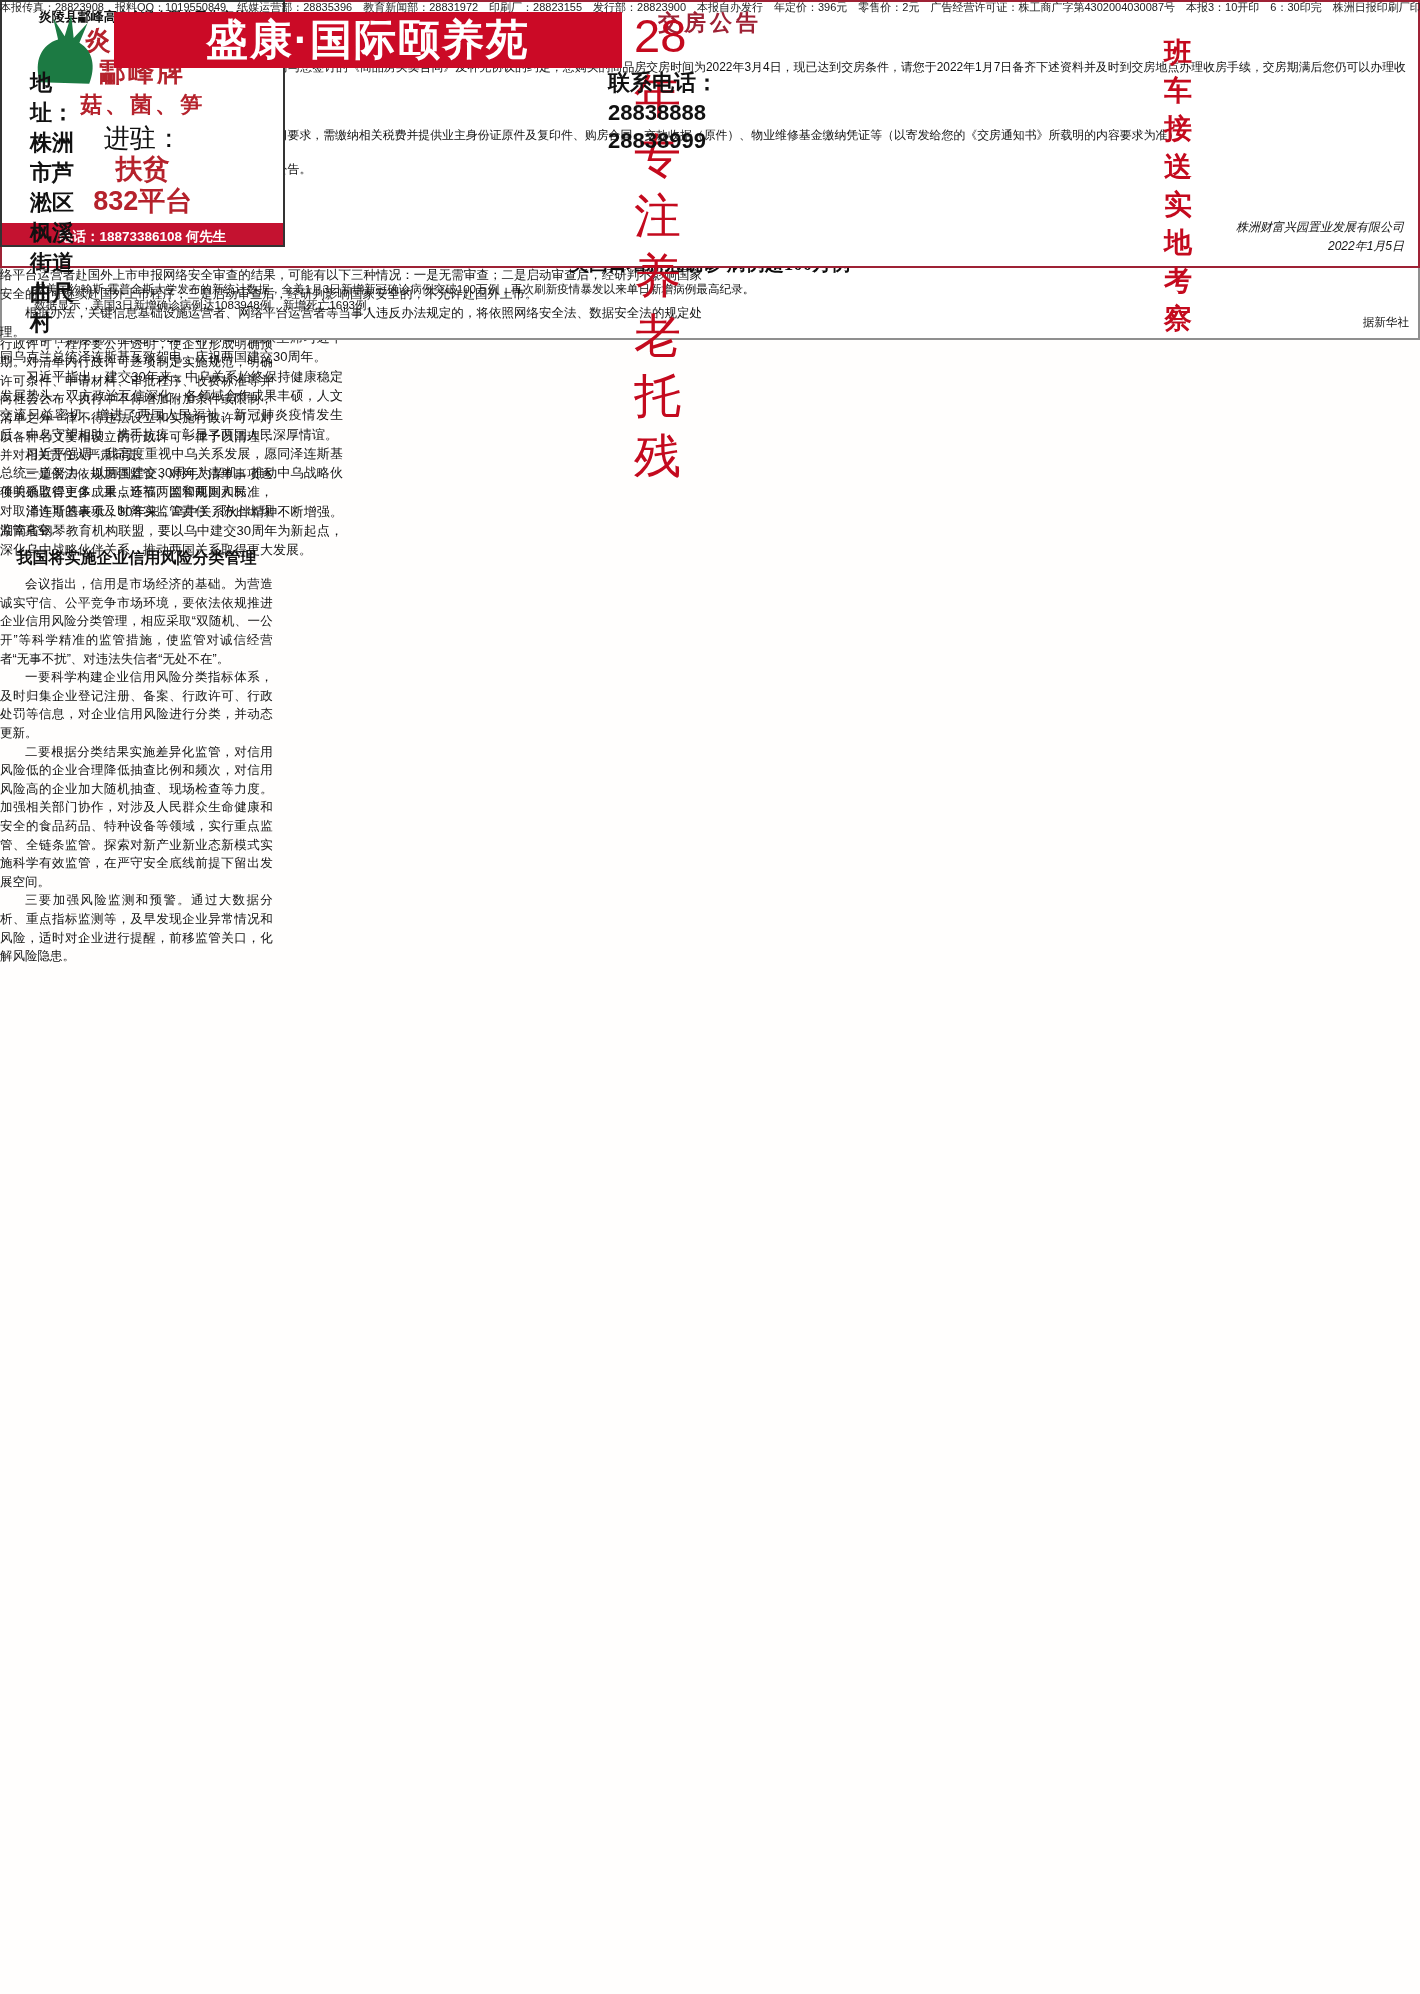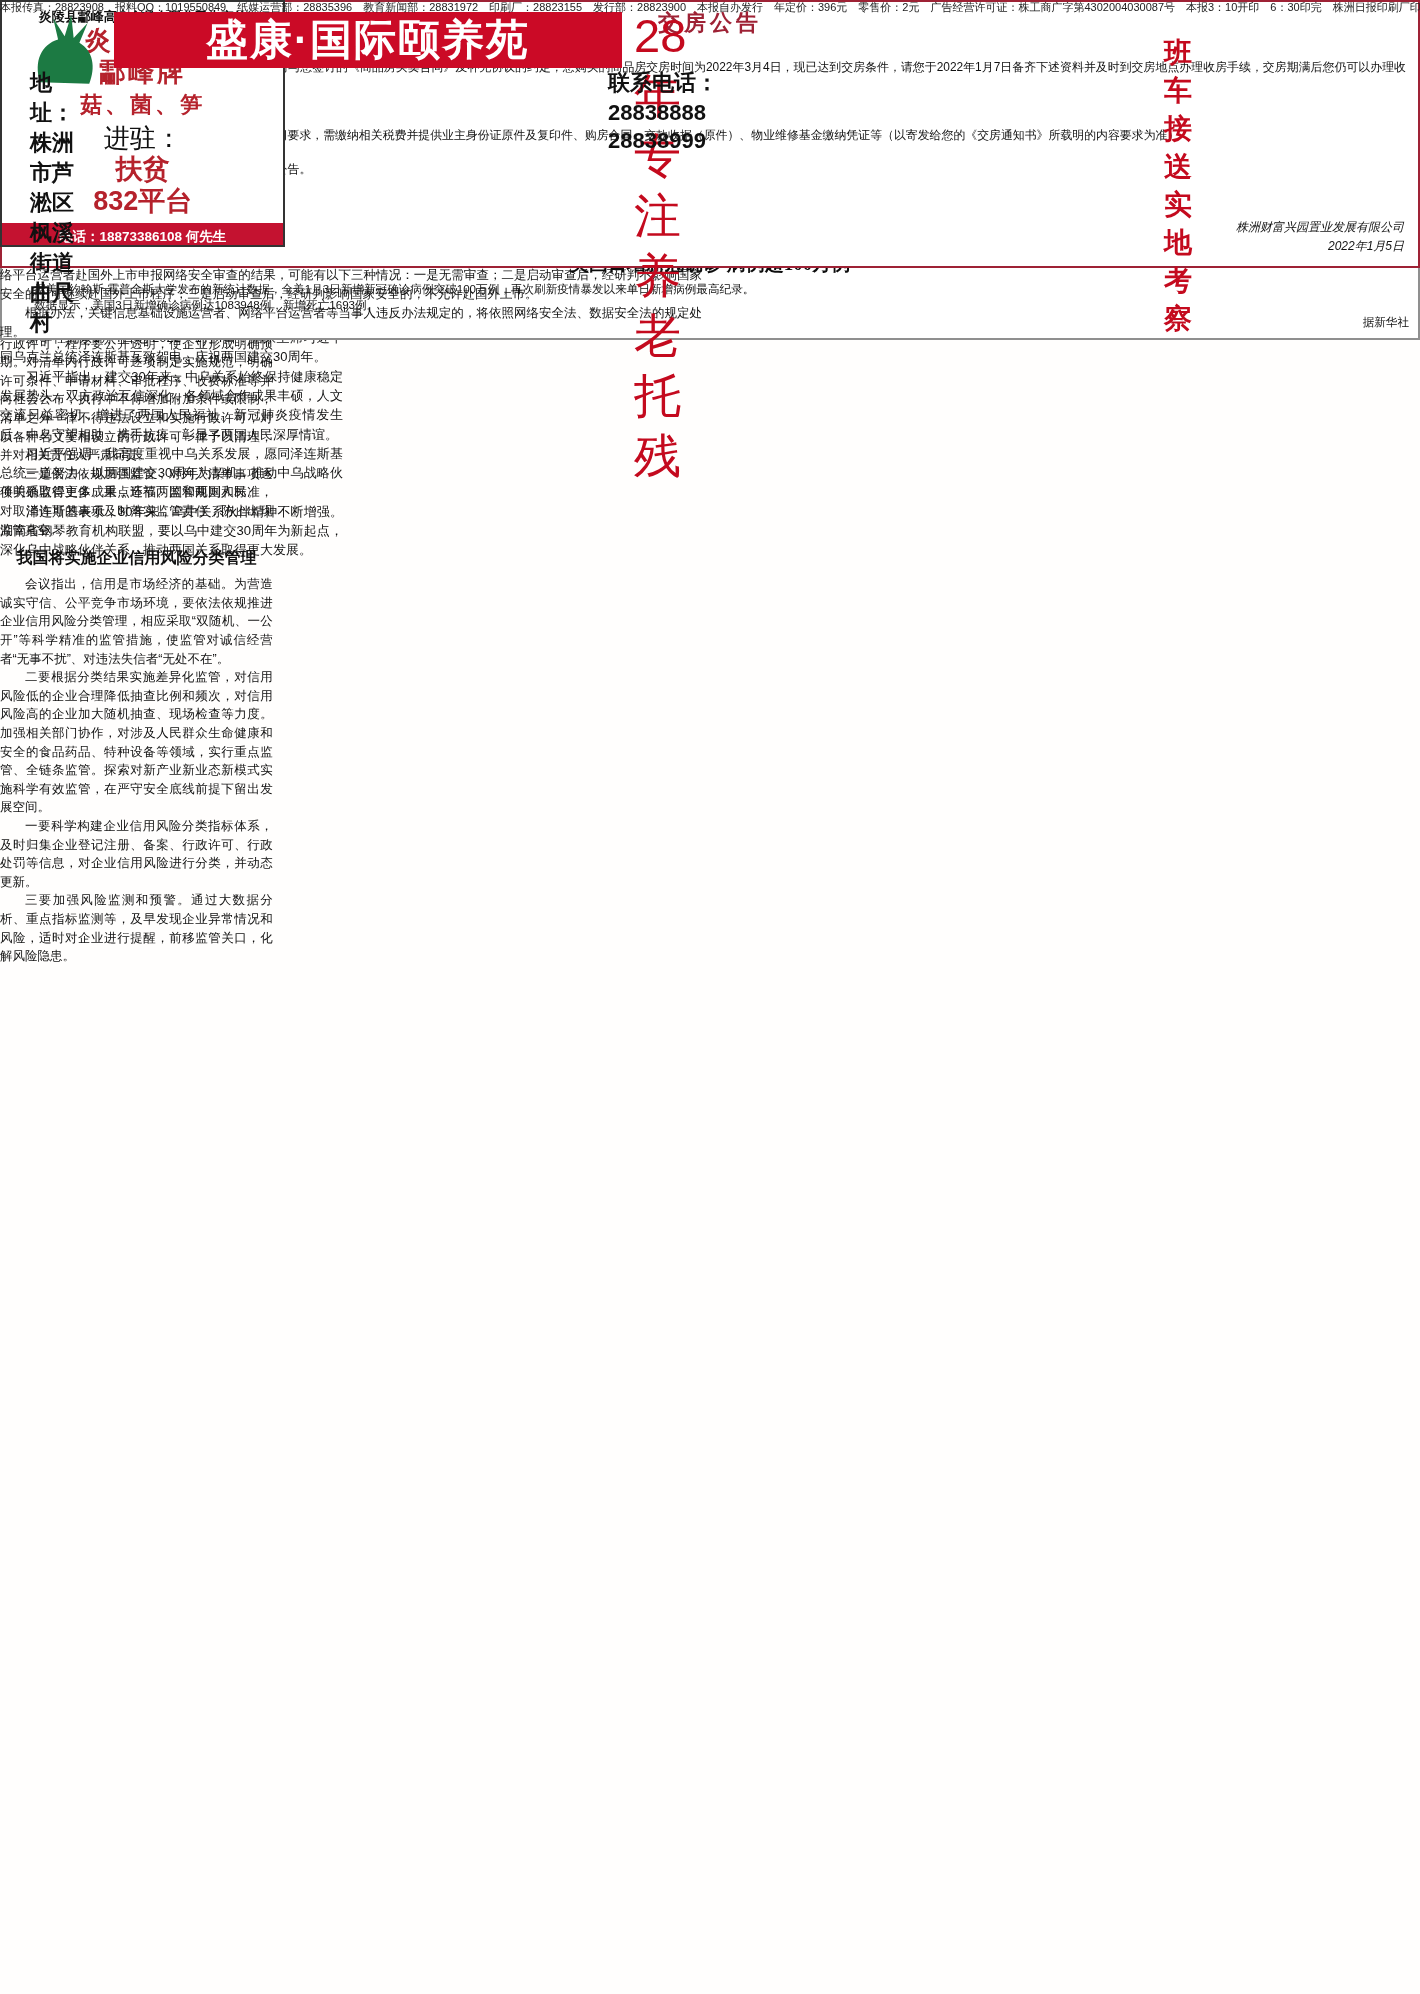--- a/index.html
+++ b/index.html
@@ -199,22 +199,22 @@
     <div class="body-text">
         <p>新华社北京1月4日电 国务院总理李克强1月4日主持召开国务院常务会议，部署全面实行行政许可事项清单管理的措施，规范政府行为，优化营商环境。</p>
         <p>会议指出，要按照党中央、国务院部署，推动有效市场和有为政府更好结合，持续深化“放管服”改革，将全部行政许可事项纳入清单管理，有利于减少制度性交易成本、增强市场信心，营造市场化法治化国际化营商环境，更大激发市场活力和社会创造力。会议通过《法律、行政法规、国务院决定设定的行政许可事项清单（2022年版）》。</p>
         <p>会议要求，一是各省、市、县在今年底前编制完成本级行政许可事项清单，做到同一事项名称、编码、依据、类型等基本要素统一，实行动态管理，严控新设许可，及时将全部行政许可事项纳入一张清单管理。</p>
         <p>二是各级政府及其部门要严格依照清单实施行政许可，程序要公开透明，使企业形成明确预期。对清单内行政许可逐项制定实施规范，明确许可条件、申请材料、审批程序、收费标准等并向社会公布，执行中不得增加附加条件或限制，清单之外一律不得违法设立和实施行政许可，对以各种名义变相设立的行政许可一律予以清理，并对相关责任人严肃问责。</p>
         <p>三是依法依规加强监管，对列入清单事项逐项明确监管主体、重点环节、监管规则和标准，对取消许可的事项及时落实监管责任，防止出现监管真空。</p>
       </div>
     <div class="inline-subhead">我国将实施企业信用风险分类管理</div>
     <div class="body-text">
         <p>会议指出，信用是市场经济的基础。为营造诚实守信、公平竞争市场环境，要依法依规推进企业信用风险分类管理，相应采取“双随机、一公开”等科学精准的监管措施，使监管对诚信经营者“无事不扰”、对违法失信者“无处不在”。</p>
+        <p>一要科学构建企业信用风险分类指标体系，及时归集企业登记注册、备案、行政许可、行政处罚等信息，对企业信用风险进行分类，并动态更新。</p>
         <p>二要根据分类结果实施差异化监管，对信用风险低的企业合理降低抽查比例和频次，对信用风险高的企业加大随机抽查、现场检查等力度。加强相关部门协作，对涉及人民群众生命健康和安全的食品药品、特种设备等领域，实行重点监管、全链条监管。探索对新产业新业态新模式实施科学有效监管，在严守安全底线前提下留出发展空间。</p>
-        <p>一要科学构建企业信用风险分类指标体系，及时归集企业登记注册、备案、行政许可、行政处罚等信息，对企业信用风险进行分类，并动态更新。</p>
         <p>三要加强风险监测和预警。通过大数据分析、重点指标监测等，及早发现企业异常情况和风险，适时对企业进行提醒，前移监管关口，化解风险隐患。</p>
       </div>
   </div>
 
   <div class="abs" id="sidebar">
     <div class="sb-tab">
       <span>悦读天下</span>
       <span class="tri">▼</span>
     </div>
     <div class="sb-div">

